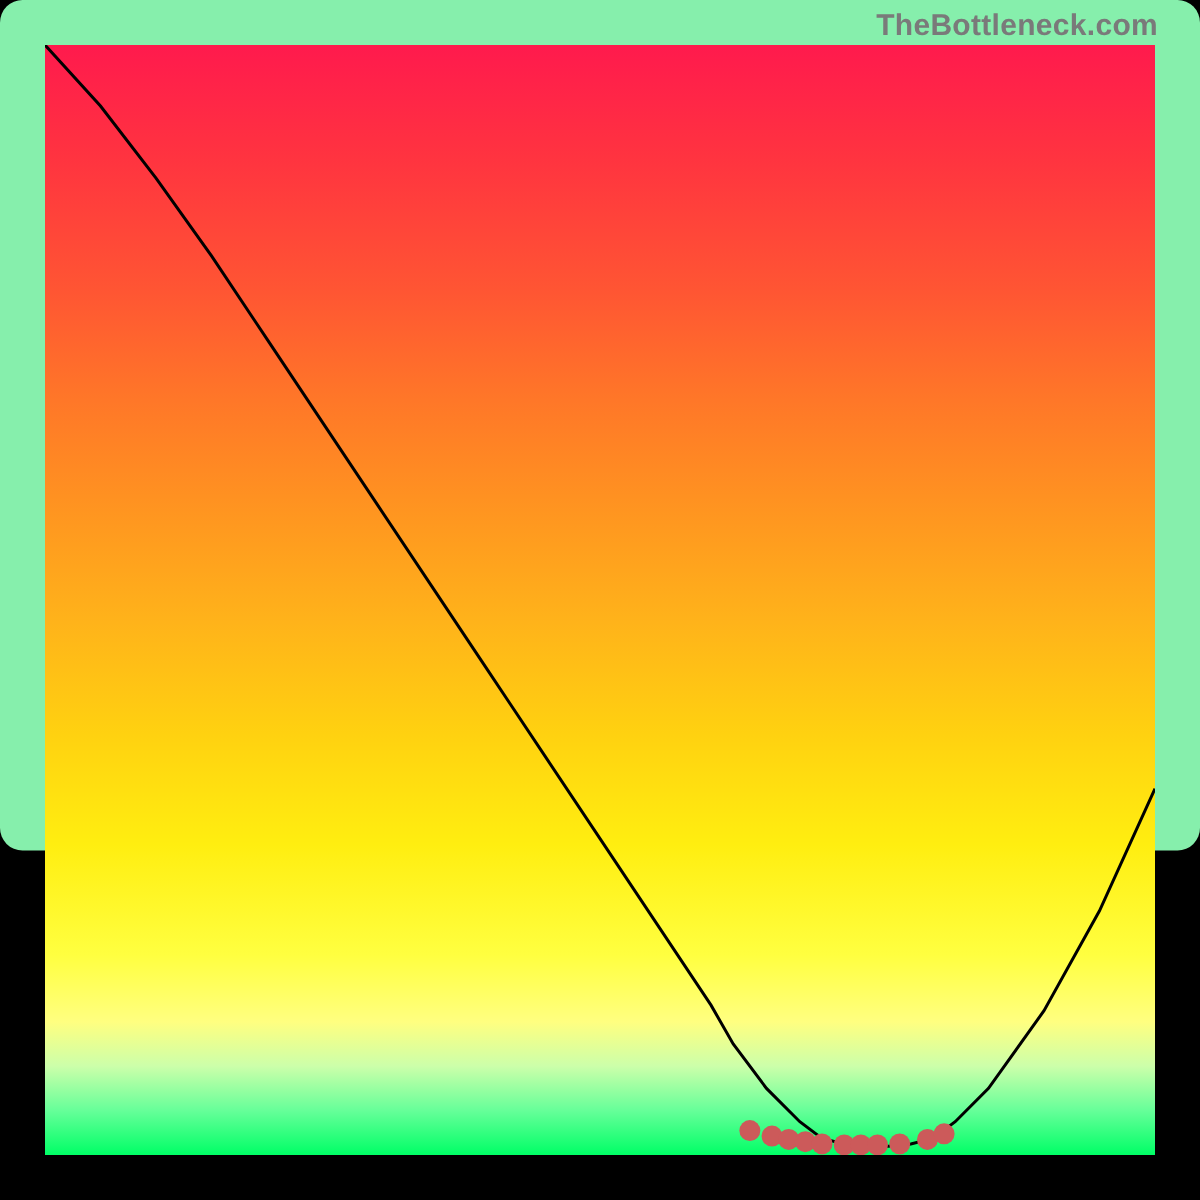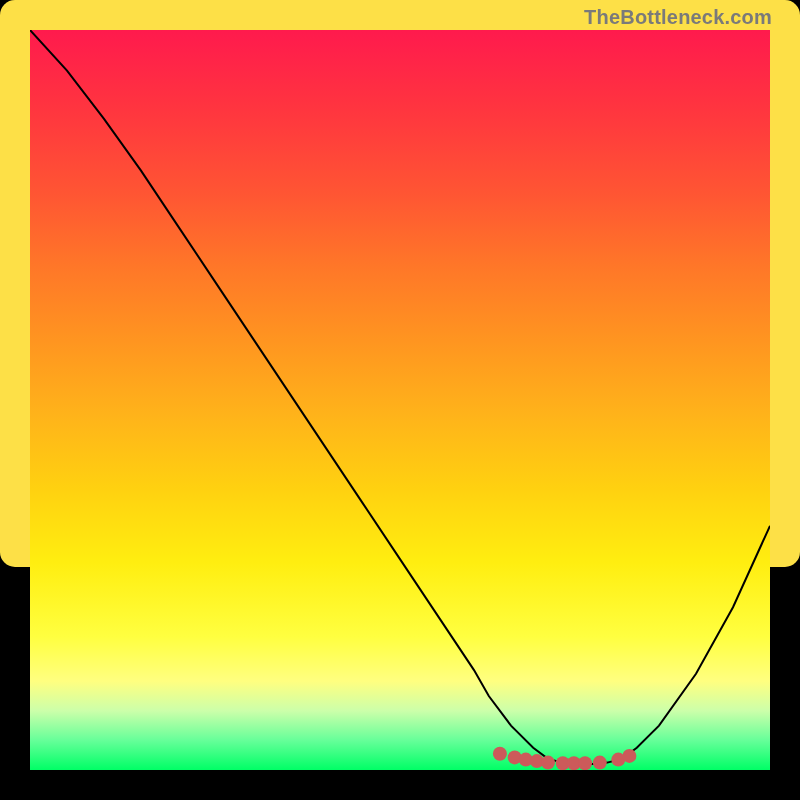--- a/index.html
+++ b/index.html
@@ -1,21 +1,21 @@
 <!DOCTYPE html>
 <html><head>
 <meta charset="utf-8">
 <style>
   * { margin: 0; padding: 0; box-sizing: border-box; }
   html, body { width: 800px; height: 800px; overflow: hidden; background: #000; }
   .frame {
     position: relative;
     width: 800px;
     height: 567px;
-    background: #fde047;
+    background: #86efac;
     border-radius: 15px;
   }
   .plot-area {
     position: absolute;
     left: 30px;
     top: 30px;
     width: 740px;
     height: 740px;
     background: linear-gradient(to bottom,
       #ff1a4d 0%,

